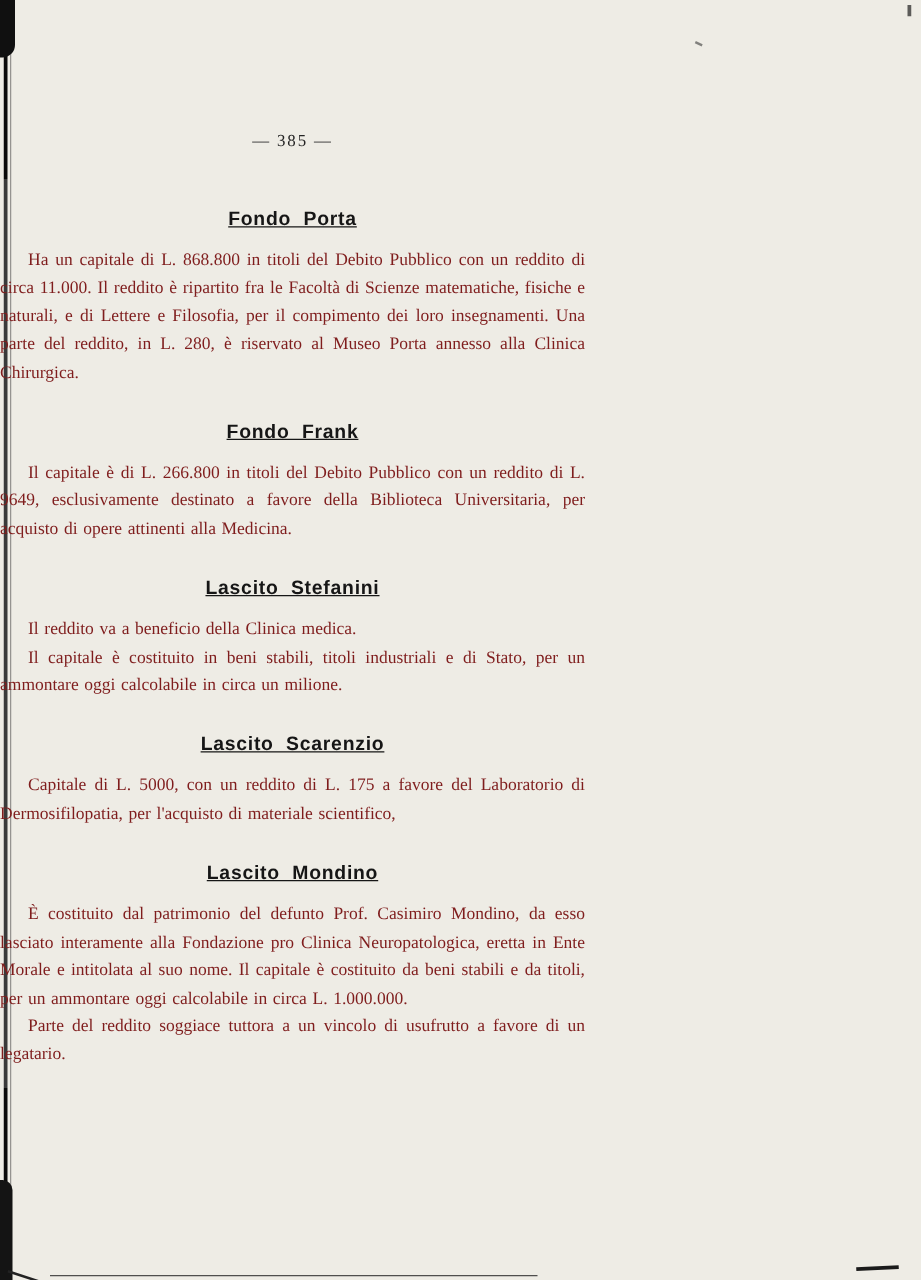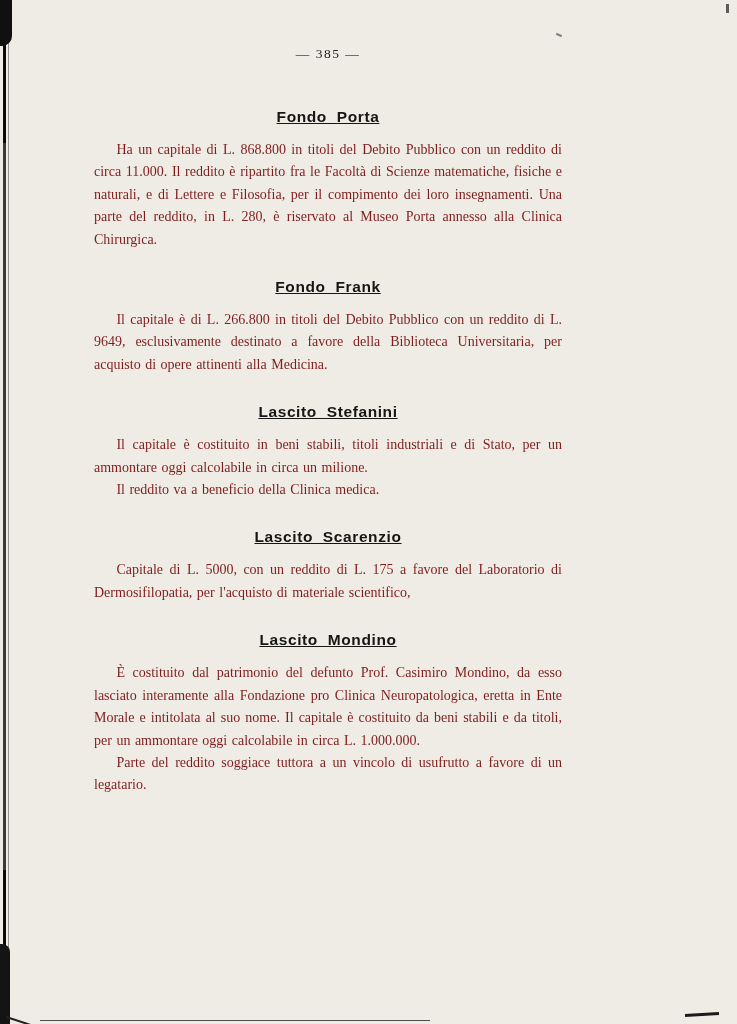--- a/index.html
+++ b/index.html
@@ -56,22 +56,21 @@
     background: rgba(30,30,30,.7);
   }
   .top-mid-speck {
     left: 556px; top: 34px; width: 6px; height: 2px;
     background: rgba(40,40,40,.55);
     transform: rotate(24deg);
   }
   
   .content {
     position: relative;
-    padding-top: 46px;
-    margin-left: 94px;
+    padding-top: 105px;
     width: 468px;
   }
   .page-number {
     text-align: center;
     font-size: 13.5px;
     letter-spacing: 1.5px;
     margin-bottom: 46px;
     color: #242424;
   }
   .section-heading {
@@ -119,22 +118,22 @@
       <p class="para">Ha un capitale di L. 868.800 in titoli del Debito Pubblico con un reddito di circa 11.000. Il reddito è ripartito fra le Facoltà di Scienze matematiche, fisiche e naturali, e di Lettere e Filosofia, per il compimento dei loro insegnamenti. Una parte del reddito, in L. 280, è riservato al Museo Porta annesso alla Clinica Chirurgica.</p>
     </section>
 
     <section>
       <h2 class="section-heading">Fondo Frank</h2>
       <p class="para">Il capitale è di L. 266.800 in titoli del Debito Pubblico con un reddito di L. 9649, esclusivamente destinato a favore della Biblioteca Universitaria, per acquisto di opere attinenti alla Medicina.</p>
     </section>
 
     <section>
       <h2 class="section-heading">Lascito Stefanini</h2>
+      <p class="para">Il reddito va a beneficio della Clinica medica.</p>
       <p class="para">Il capitale è costituito in beni stabili, titoli industriali e di Stato, per un ammontare oggi calcolabile in circa un milione.</p>
-      <p class="para">Il reddito va a beneficio della Clinica medica.</p>
     </section>
 
     <section>
       <h2 class="section-heading">Lascito Scarenzio</h2>
       <p class="para">Capitale di L. 5000, con un reddito di L. 175 a favore del Laboratorio di Dermosifilopatia, per l'acquisto di materiale scientifico,</p>
     </section>
 
     <section>
     </section>
 

